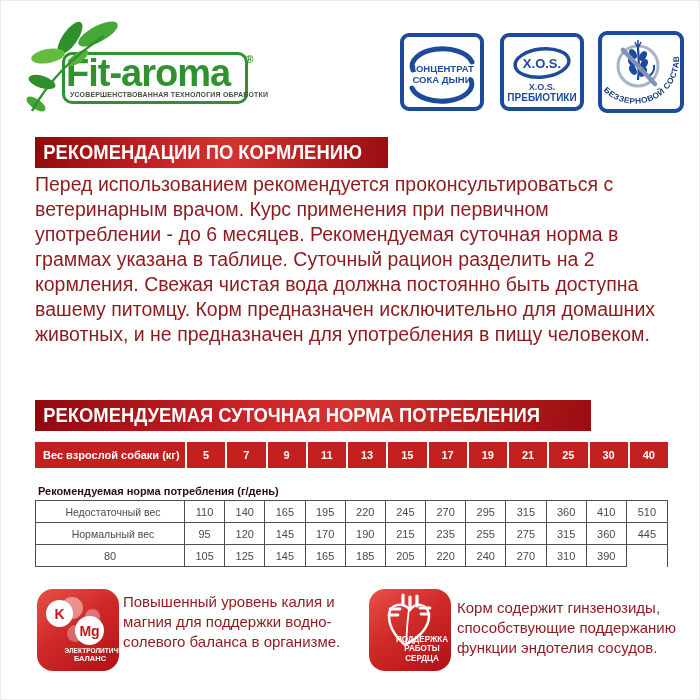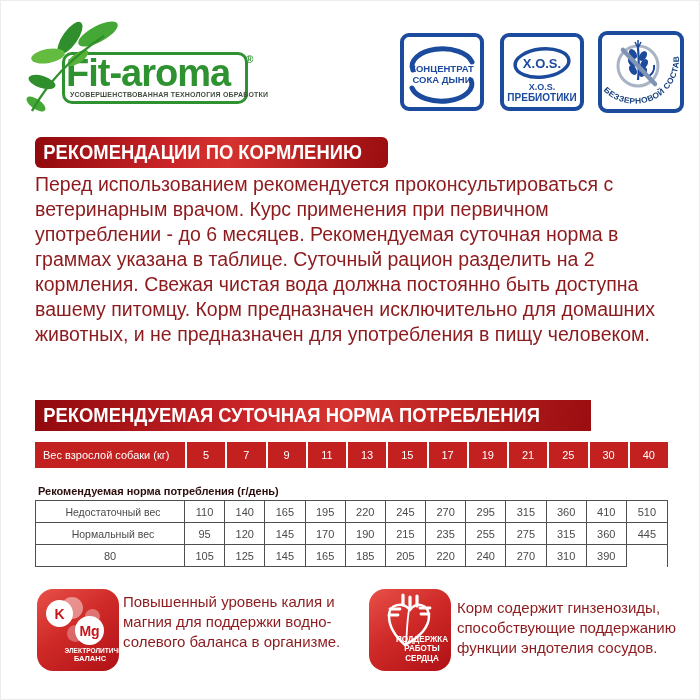--- a/index.html
+++ b/index.html
@@ -32,21 +32,21 @@
   .bar span { display:inline-block; white-space:nowrap; transform:scaleX(.92); transform-origin:0 50%;
               font-size:20px; font-weight:bold; color:#fff; padding-left:9px; letter-spacing:0; }
 
   
   .para { position:absolute; left:35px; top:172px; width:636px; font-size:19.5px;
           line-height:25px; color:#8d1a1d; }
 
   
   .tbl { position:absolute; left:35px; top:442px; width:633px; }
   .thead { display:grid; grid-template-columns:150px repeat(12,1fr); gap:2px; }
-  .thead > div { background:#c2211f; color:#fff; font-weight:normal; font-size:11px;
+  .thead > div { background:#c2211f; color:#fff; font-weight:bold; font-size:11px;
                  height:26px; line-height:26px; text-align:center; }
   .thead .wlabel { text-align:left; padding-left:8px; }
   .tsub { height:20px; line-height:22px; font-weight:bold; font-size:11px; color:#2b0d0d;
           padding-left:3px; margin-top:12px; }
   .tbody { display:grid; grid-template-columns:149px repeat(12,1fr);
            border:1px solid #4f4f4f; border-bottom:none; }
   .tbody > div { border-right:1px solid #4f4f4f; border-bottom:1px solid #4f4f4f;
                  height:22px; line-height:22px; font-size:11px; color:#4a4a4a; text-align:center; }
   .tbody > div:nth-child(13n) { border-right:none; }
   .tbody .rlabel { text-align:center; padding-left:6px; font-size:10.5px; }
@@ -118,21 +118,21 @@
       <ellipse cx="41" cy="37" rx="3.4" ry="5.4" fill="#1c4a9c" transform="rotate(32 41 37)"></ellipse>
       <path d="M44 42 C 50 41 53 35 52 30" stroke="#1c4a9c" stroke-width="2" fill="none"></path>
       <line x1="21" y1="15" x2="53" y2="49" stroke="#8193b5" stroke-width="4.5" stroke-linecap="round"></line>
       <path id="bz-arc" d="M 0 54 A 44 44 0 0 0 76 16" fill="none"></path>
       <text font-size="8" font-weight="bold" fill="#16407e" letter-spacing="0.3">
         <textPath href="#bz-arc" startOffset="2" textLength="108" lengthAdjust="spacingAndGlyphs">БЕЗЗЕРНОВОЙ СОСТАВ</textPath>
       </text>
     </svg>
   </div>
 
-  <div class="bar" style="top:137px; width:353px;border-radius:6px;">
+  <div class="bar" style="top:137px; width:353px;">
     <span>РЕКОМЕНДАЦИИ ПО КОРМЛЕНИЮ</span>
   </div>
   <div class="para">Перед использованием рекомендуется проконсультироваться с ветеринарным врачом. Курс применения при первичном употреблении - до 6 месяцев. Рекомендуемая суточная норма в граммах указана в таблице. Суточный рацион разделить на 2 кормления. Свежая чистая вода должна постоянно быть доступна вашему питомцу. Корм предназначен исключительно для домашних животных, и не предназначен для употребления в пищу человеком.</div>
 
   <div class="bar" style="top:400px; width:556px;">
     <span>РЕКОМЕНДУЕМАЯ СУТОЧНАЯ НОРМА ПОТРЕБЛЕНИЯ</span>
   </div>
 
   <div class="tbl">
     <div class="thead">

